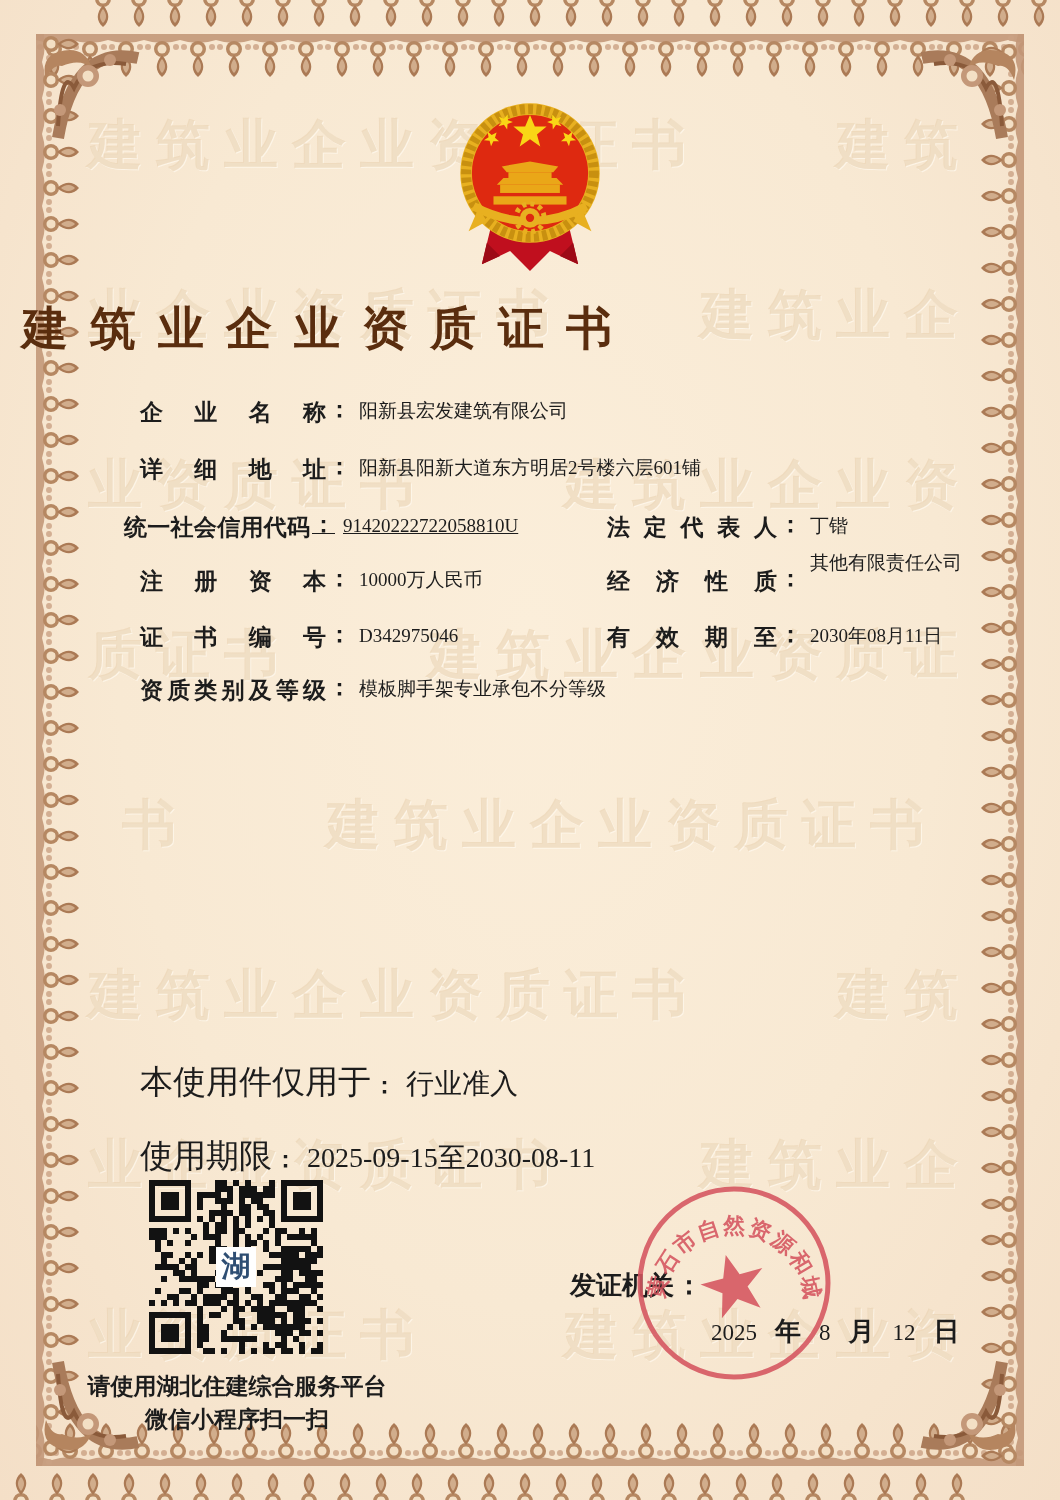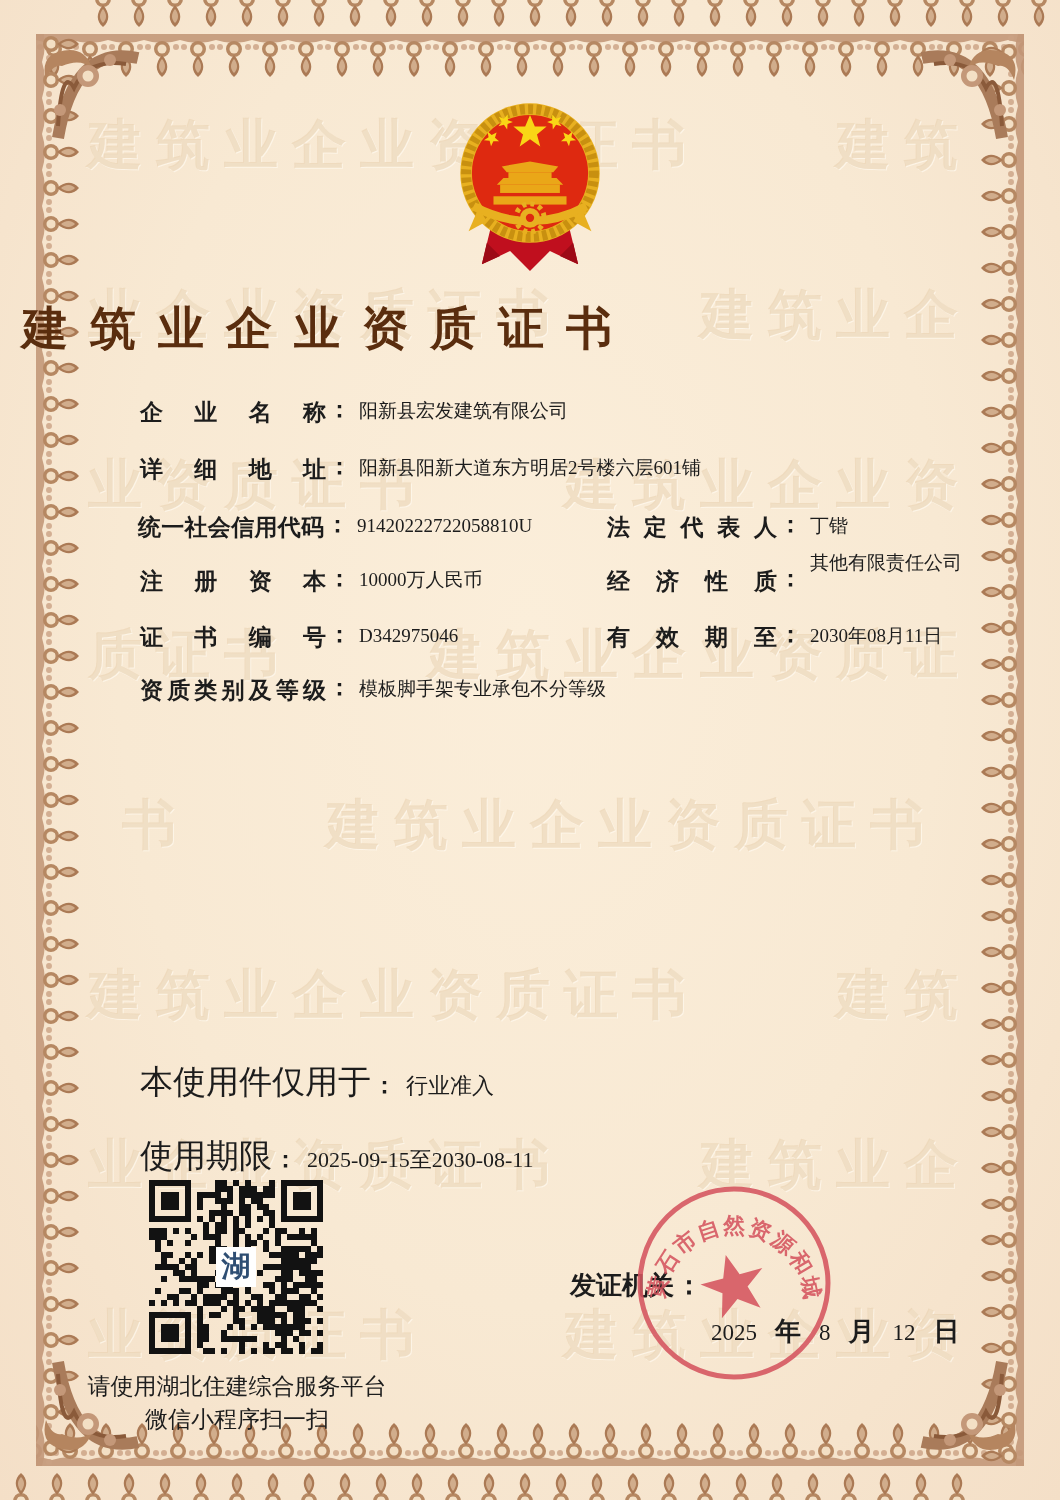--- a/index.html
+++ b/index.html
@@ -27,34 +27,34 @@
   .f{position:absolute;white-space:nowrap;line-height:32px;}
   .lab{
     display:inline-block;vertical-align:bottom;font-weight:bold;font-size:23px;
     text-align:justify;text-align-last:justify;text-justify:inter-ideograph;
   }
   .w186{width:186px;} .w170{width:170px;}
   .colon{font-weight:bold;font-size:23px;margin-left:2px;}
   .val{font-family:"Liberation Serif",serif;font-size:19px;margin-left:8px;}
   .val.raised{display:inline-block;transform:translateY(-17px);}
   .biglab{font-weight:normal;font-size:33px;}
-  .bigval{font-family:"Liberation Serif",serif;font-size:22px;margin-left:10px;}
+  .bigval{font-family:"Liberation Serif",serif;font-size:28px;margin-left:10px;}
   .qr-wrap{position:absolute;left:149px;top:1180px;width:174px;height:174px;}
   .qr-logo{
     position:absolute;left:67px;top:67px;width:40px;height:40px;background:#ffffff;
     display:flex;align-items:center;justify-content:center;
     color:#2e4e73;font-weight:bold;font-size:29px;font-family:"Liberation Serif",serif;
   }
   .issuer{position:absolute;left:570px;top:1268px;font-weight:bold;font-size:26px;}
   .seal{position:absolute;left:633px;top:1182px;width:202px;height:202px;z-index:6;opacity:0.88;}
   .date-row{position:absolute;left:702px;top:1314px;white-space:nowrap;z-index:5;}
   .date-num{font-family:Liberation Serif, serif;font-size:23px;margin:0 9px;}
   .date-unit{font-weight:bold;font-size:26px;margin:0 9px;}
   .footer{position:absolute;left:62px;top:1370px;width:350px;text-align:center;
-    font-weight:normal;font-size:23px;line-height:33px;}
+    font-weight:bold;font-size:23px;line-height:33px;}
 </style>
 </head>
 <body>
 
 <div class="page">
 
   <div class="watermark">建筑业企业资质证书　　建筑业企业资质证书　　建筑业企业资质证书　　建筑业企业资质证书　　建筑业企业资质证书　　建筑业企业资质证书　　建筑业企业资质证书　　建筑业企业资质证书　　建筑业企业资质证书　　建筑业企业资质证书　　建筑业企业资质证书　　建筑业企业资质证书　　建筑业企业资质证书　　建筑业企业资质证书　　建筑业企业资质证书　　建筑业企业资质证书　　建筑业企业资质证书　　建筑业企业资质证书　　建筑业企业资质证书　　建筑业企业资质证书　　建筑业企业资质证书　　建筑业企业资质证书　　建筑业企业资质证书　　建筑业企业资质证书　　建筑业企业资质证书　　建筑业企业资质证书　　</div>
 
   <svg class="frame-svg" width="1060" height="1500" viewBox="0 0 1060 1500">
     <defs>
@@ -138,21 +138,21 @@
     <div class="title">建筑业企业资质证书</div>
 
     <div class="f" style="left:140px;top:393px;">
       <span class="lab w186">企业名称</span><span class="colon">：</span><span class="val">阳新县宏发建筑有限公司</span>
     </div>
 
     <div class="f" style="left:140px;top:450px;">
       <span class="lab w186">详细地址</span><span class="colon">：</span><span class="val">阳新县阳新大道东方明居2号楼六层601铺</span>
     </div>
 
-    <div class="f" style="left:138px;top:508px;">
+    <div class="f" style="left:124px;top:508px;text-decoration:underline;">
       <span class="lab w186">统一社会信用代码</span><span class="colon">：</span><span class="val">91420222722058810U</span>
     </div>
     <div class="f" style="left:607px;top:508px;">
       <span class="lab w170">法定代表人</span><span class="colon">：</span><span class="val">丁锴</span>
     </div>
 
     <div class="f" style="left:140px;top:562px;">
       <span class="lab w186">注册资本</span><span class="colon">：</span><span class="val">10000万人民币</span>
     </div>
     <div class="f" style="left:607px;top:562px;">

